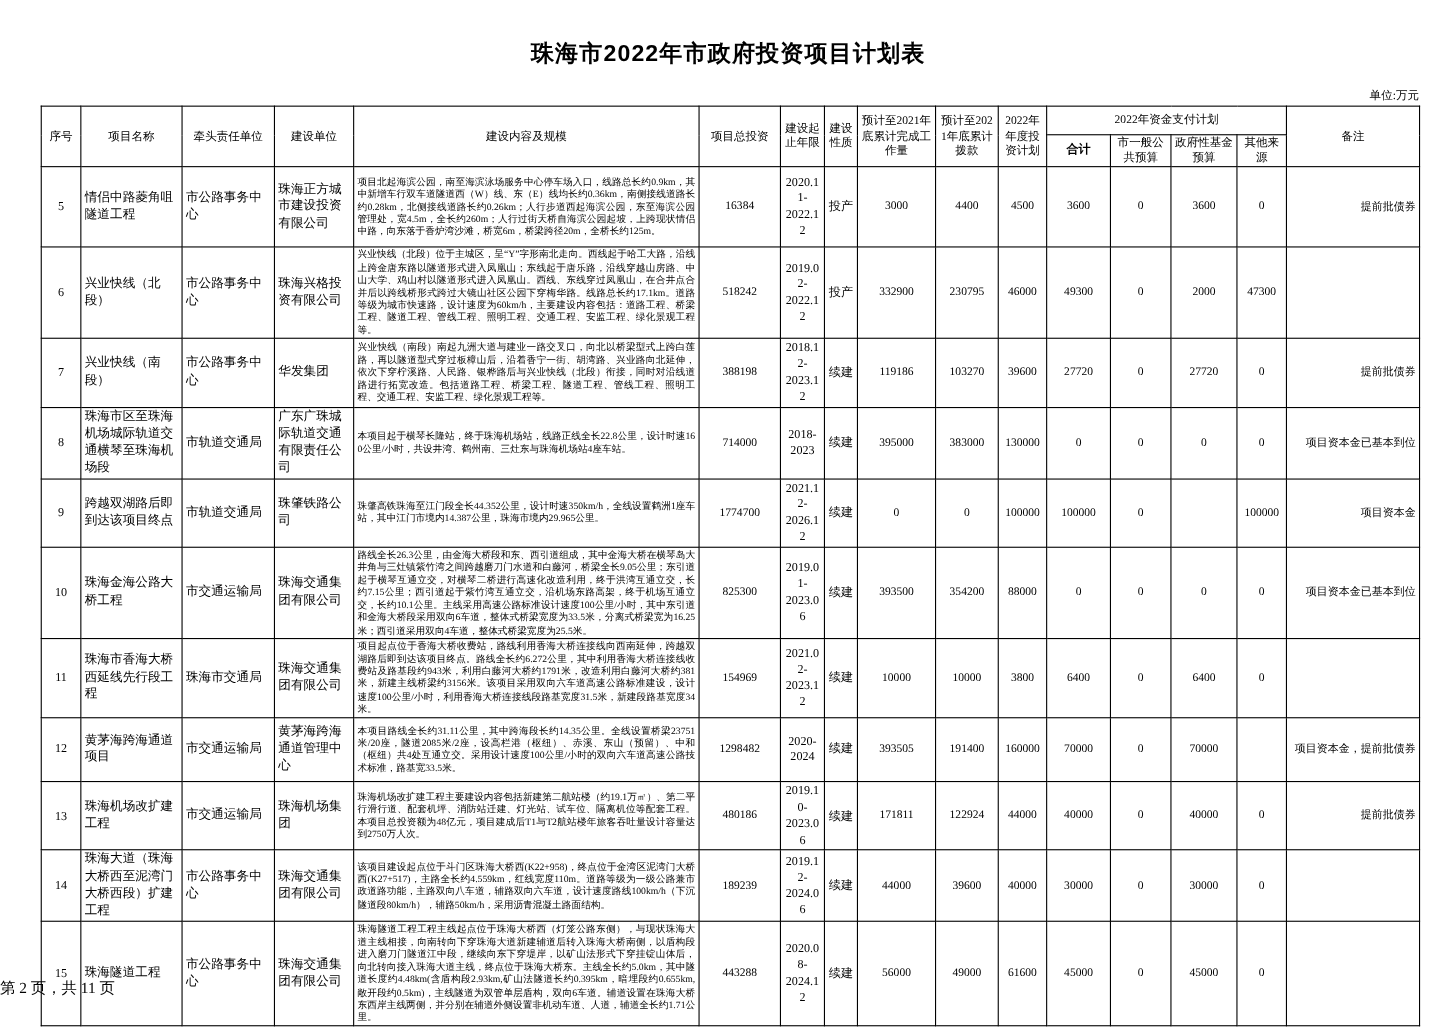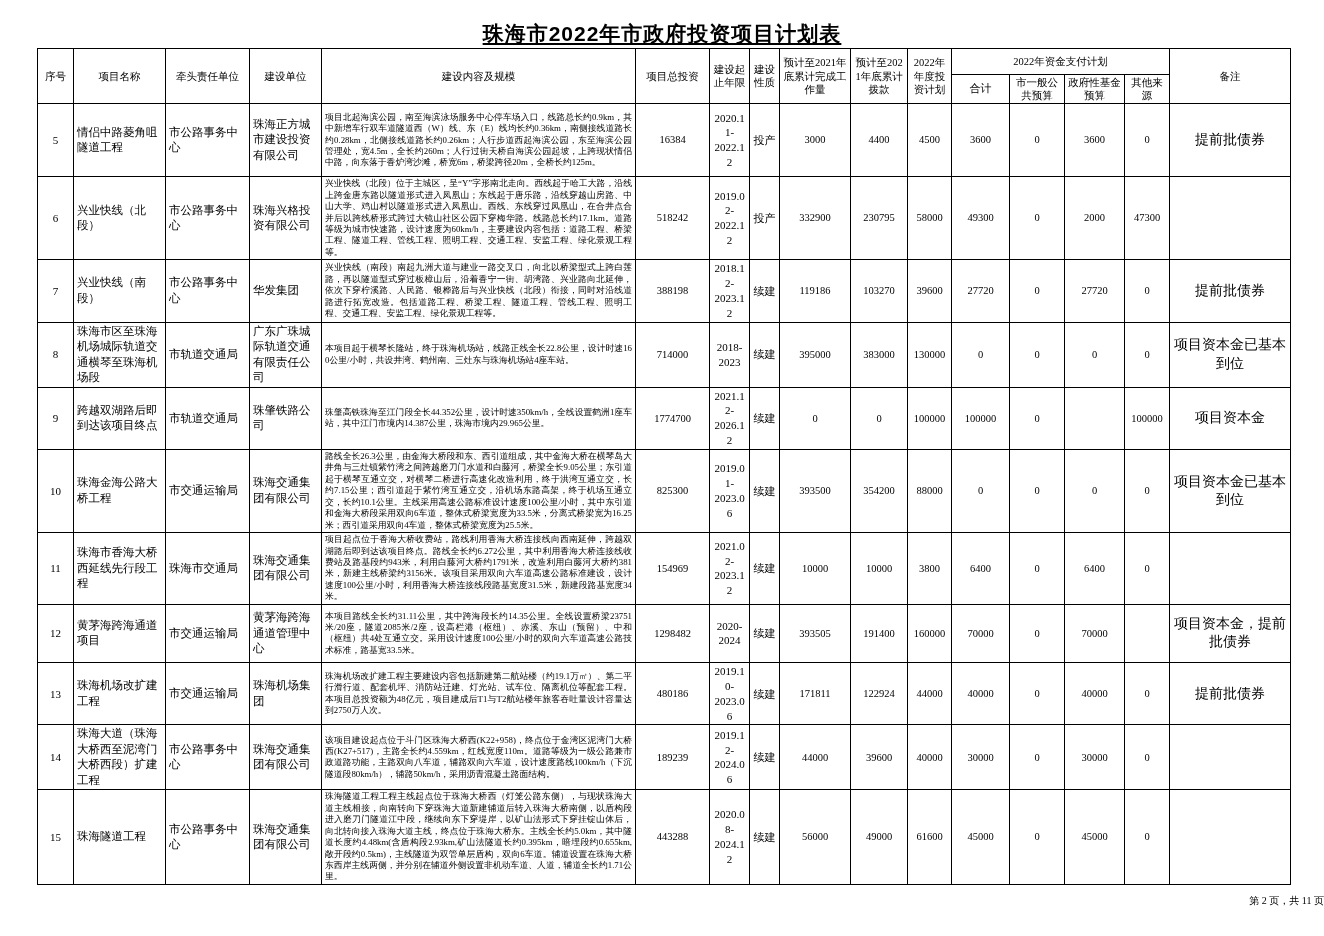--- a/index.html
+++ b/index.html
@@ -6,27 +6,26 @@
   .page{
     position:relative;
     width:1324px;height:936px;
     background:#fff;
     font-family:"Liberation Serif","DejaVu Serif",serif;
     color:#000;
     overflow:hidden;
   }
   .title{
     margin:0;
-    padding-top:20px;
+    padding-top:34px;
     text-align:center;
     font-family:"Liberation Sans","DejaVu Sans",sans-serif;
     font-weight:bold;
     font-size:21px;
     letter-spacing:1px;
-    text-decoration:underline;
   }
   .unit{
     width:1253px;
     margin:0 0 2px 37px;
     text-align:right;
     font-size:10.5px;
     padding-top:18px;
   }
   table.projects{
     margin-left:37px;
@@ -42,63 +41,63 @@
     word-break:break-all;
   }
   thead th{
     font-size:10.5px;
     font-weight:normal;
     text-align:center;
     line-height:1.25;
   }
   thead tr.group-row{height:26px;}
   thead tr.sub-row{height:29px;}
-  thead th.bold{font-weight:normal;font-size:11px;}
+  thead th.bold{font-weight:bold;font-size:11px;}
   td{font-size:11px;text-align:center;line-height:1.3;}
   td.cell-name, td.cell-lead, td.cell-builder{
     text-align:left;font-size:11.5px;line-height:1.35;
   }
   td.cell-content{
     text-align:justify;
     font-size:8.8px;
     line-height:1.3;
     padding:2px 4px;
   }
   td.cell-period{font-size:11px;white-space:pre-line;line-height:1.35;}
-  td.cell-remark{text-align:center;font-size:14px;}
+  td.cell-remark{text-align:right;font-size:10px;}
   td.cell-no, td.cell-nature{font-size:11px;}
   td.cell-num{font-size:10.5px;}
   
   tbody tr:nth-child(1){height:73px;}
   tbody tr:nth-child(2){height:70px;}
   tbody tr:nth-child(3){height:60px;}
   tbody tr:nth-child(4){height:57px;}
   tbody tr:nth-child(5){height:38px;}
   tbody tr:nth-child(6){height:75px;}
   tbody tr:nth-child(7){height:72px;}
   tbody tr:nth-child(8){height:58px;}
   tbody tr:nth-child(9){height:46px;}
   tbody tr:nth-child(10){height:58px;}
   tbody tr:nth-child(11){height:86px;}
   .footer{
     position:absolute;
     left:0;right:0;
     bottom:28px;
-    text-align:right;
-    font-size:10px;
-    margin-left:48px;
+    text-align:left;
+    font-size:14px;
   }
 </style>
 </head>
 <body>
 
 <div class="page">
 
   <h1 class="title">珠海市2022年市政府投资项目计划表</h1>
 
+  <div class="unit">单位:万元</div>
 
   <table class="projects">
     <colgroup>
       <col style="width:36px">
         <col style="width:92px">
         <col style="width:84px">
         <col style="width:72px">
       <col style="width:314px">
         <col style="width:74px">
         <col style="width:40px">
@@ -160,21 +159,21 @@
     <td class="cell-name">兴业快线（北段）</td>
     <td class="cell-lead">市公路事务中心</td>
     <td class="cell-builder">珠海兴格投资有限公司</td>
     <td class="cell-content">兴业快线（北段）位于主城区，呈“Y”字形南北走向。西线起于哈工大路，沿线上跨金唐东路以隧道形式进入凤凰山；东线起于唐乐路，沿线穿越山房路、中山大学、鸡山村以隧道形式进入凤凰山。西线、东线穿过凤凰山，在合井点合并后以跨线桥形式跨过大镜山社区公园下穿梅华路。线路总长约17.1km。道路等级为城市快速路，设计速度为60km/h，主要建设内容包括：道路工程、桥梁工程、隧道工程、管线工程、照明工程、交通工程、安监工程、绿化景观工程等。</td>
     <td class="cell-num">518242</td>
     <td class="cell-period">2019.02-
 2022.12</td>
     <td class="cell-nature">投产</td>
     <td class="cell-num">332900</td>
     <td class="cell-num">230795</td>
-    <td class="cell-num">58000</td>
+    <td class="cell-num">46000</td>
     <td class="cell-num">49300</td>
     <td class="cell-num">0</td>
     <td class="cell-num">2000</td>
     <td class="cell-num">47300</td>
     <td class="cell-remark"></td>
   </tr>
         <tr>
     <td class="cell-no">7</td>
     <td class="cell-name">兴业快线（南段）</td>
     <td class="cell-lead">市公路事务中心</td>

